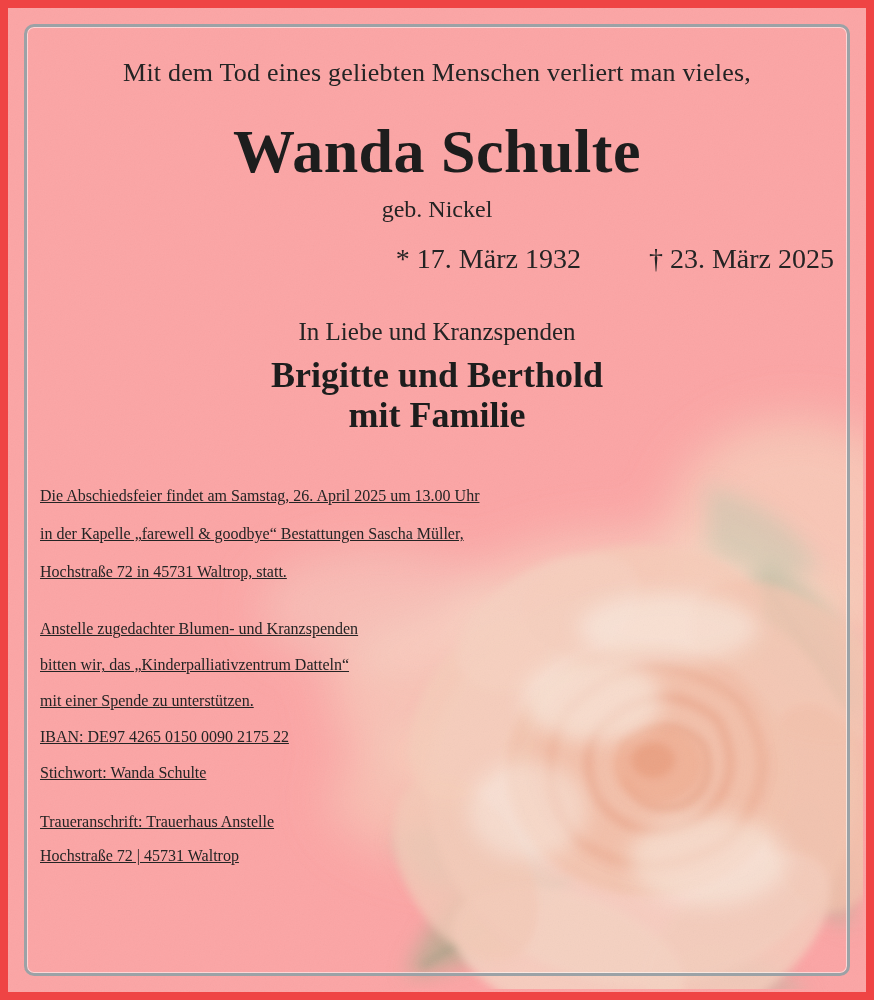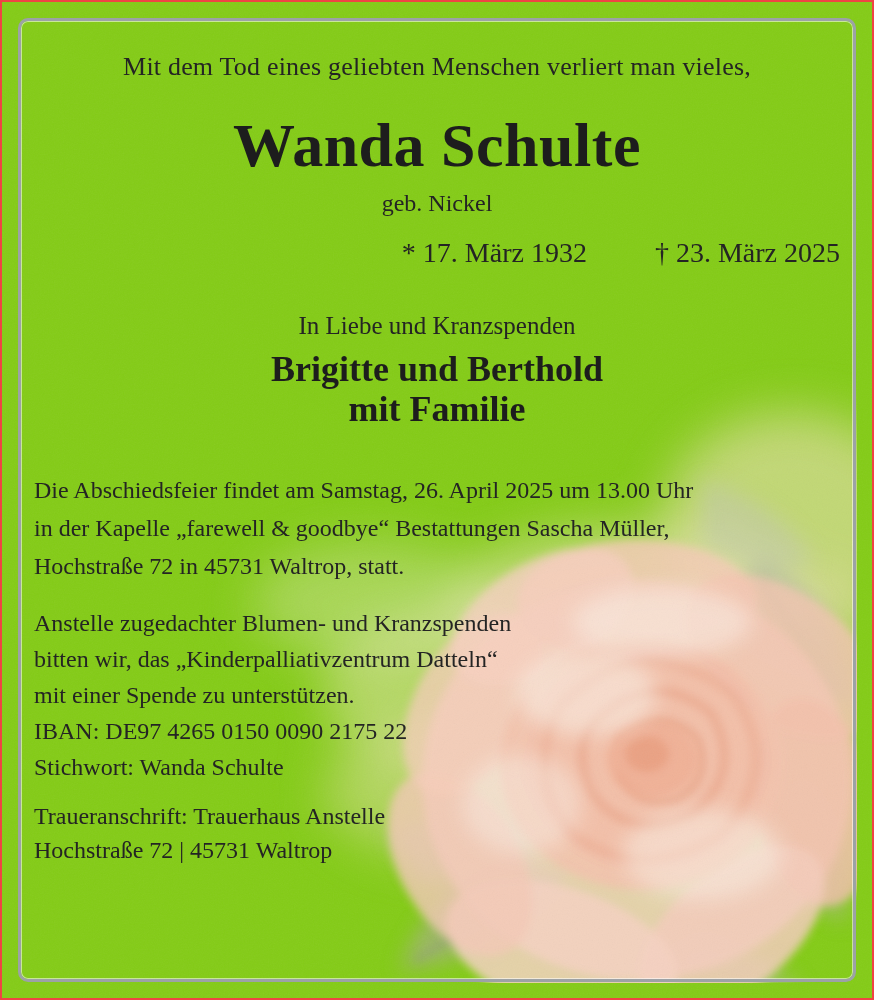--- a/index.html
+++ b/index.html
@@ -1,21 +1,21 @@
 <!DOCTYPE html>
 <html lang="de"><head>
 <meta charset="utf-8">
 <style>
   html,body{margin:0;padding:0;background:#ffffff;}
   .card{
     position:relative;
     width:874px;height:1000px;
     box-sizing:border-box;
-    border:2px solid #ef4444;
-    background:#84cc16;
+    border:8px solid #ef4444;
+    background:#fca5a5;
     overflow:hidden;
     font-family:"Liberation Serif","DejaVu Serif",serif;
     color:#242424;
   }
   .art{position:absolute;left:0;top:0;width:874px;height:1000px;clip-path:inset(19px);pointer-events:none;}
   .grain{position:absolute;left:0;top:0;width:874px;height:1000px;pointer-events:none;}
   .frame{
     position:absolute;inset:16px;
     border:3px solid #9ca2a6;
     border-radius:10px;
@@ -27,21 +27,21 @@
     padding:26px 12px 0 12px;
     text-align:center;
     line-height:1.25;
   }
   .epigraph{font-size:26px;line-height:38px;letter-spacing:.2px;}
   .name{margin-top:28px;font-size:62px;font-weight:bold;line-height:1.02;letter-spacing:.5px;color:#1d1d1d;}
   .maiden{margin-top:11px;font-size:24px;}
   .dates{margin-top:17px;font-size:28px;display:flex;justify-content:flex-end;gap:68px;}
   .intro{margin-top:40px;font-size:25px;}
   .mourners{margin-top:8px;font-size:36px;font-weight:bold;line-height:40px;color:#1d1d1d;}
-  .para{text-align:left;font-size:24px;margin:0;}
+  .para{text-align:left;font-size:16px;margin:0;text-decoration:underline;}
   .service{margin-top:42px;line-height:38px;}
   .donation{margin-top:20px;line-height:36px;}
   .condolence{margin-top:14px;line-height:34px;}
 </style>
 </head>
 <body>
 
 <div class="card">
 
   <svg class="art" viewBox="0 0 874 1000" aria-hidden="true">

